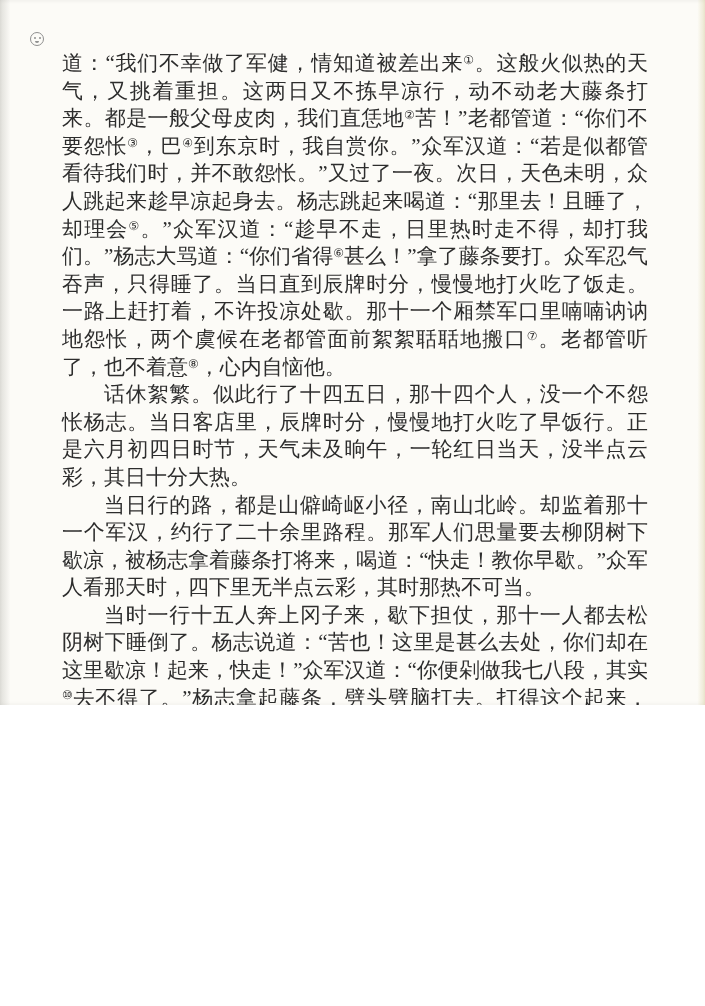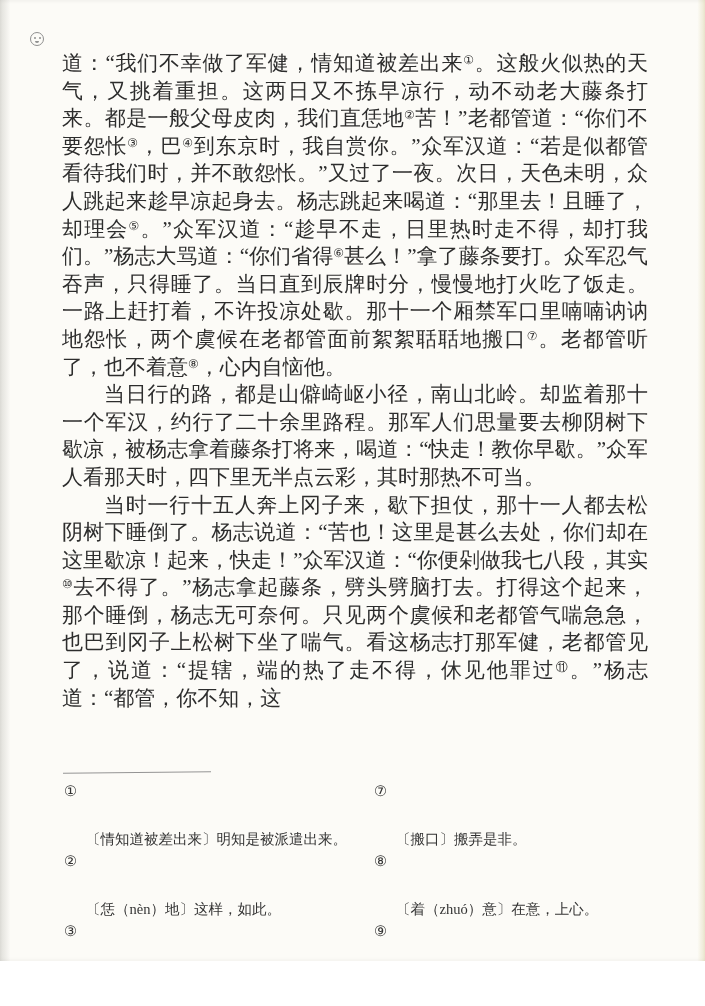--- a/index.html
+++ b/index.html
@@ -3,21 +3,21 @@
 <meta charset="utf-8">
 <style>
   html,body{margin:0;padding:0;}
   body{
     width:705px;height:1006px;
     font-family:"Liberation Serif","DejaVu Serif",serif;
     background:#ffffff;
   }
   .page{
     position:relative;
-    width:705px;height:961px;
+    width:705px;height:705px;
     background:#fcfbf7;
     overflow:hidden;
     box-shadow:inset 0 2px 3px rgba(0,0,0,0.04), inset 0 -2px 3px rgba(0,0,0,0.03);
   }
   
   .edge-left{
     position:absolute;left:0;top:0;width:14px;height:100%;
     background:linear-gradient(90deg, rgba(110,110,100,0.20), rgba(110,110,100,0.0) 75%);
     pointer-events:none;
   }
@@ -85,20 +85,21 @@
   <div class="edge-right"></div>
 
   <div class="smiley">
     <span class="eye l"></span>
     <span class="eye r"></span>
     <span class="mouth"></span>
   </div>
 
   <div class="main-text">
       <p class="">道：“我们不幸做了军健，情知道被差出来<sup class="fnref">①</sup>。这般火似热的天气，又挑着重担。这两日又不拣早凉行，动不动老大藤条打来。都是一般父母皮肉，我们直恁地<sup class="fnref">②</sup>苦！”老都管道：“你们不要怨怅<sup class="fnref">③</sup>，巴<sup class="fnref">④</sup>到东京时，我自赏你。”众军汉道：“若是似都管看待我们时，并不敢怨怅。”又过了一夜。次日，天色未明，众人跳起来趁早凉起身去。杨志跳起来喝道：“那里去！且睡了，却理会<sup class="fnref">⑤</sup>。”众军汉道：“趁早不走，日里热时走不得，却打我们。”杨志大骂道：“你们省得<sup class="fnref">⑥</sup>甚么！”拿了藤条要打。众军忍气吞声，只得睡了。当日直到辰牌时分，慢慢地打火吃了饭走。一路上赶打着，不许投凉处歇。那十一个厢禁军口里喃喃讷讷地怨怅，两个虞候在老都管面前絮絮聒聒地搬口<sup class="fnref">⑦</sup>。老都管听了，也不着意<sup class="fnref">⑧</sup>，心内自恼他。</p>
+      <p class="ind">话休絮繁。似此行了十四五日，那十四个人，没一个不怨怅杨志。当日客店里，辰牌时分，慢慢地打火吃了早饭行。正是六月初四日时节，天气未及晌午，一轮红日当天，没半点云彩，其日十分大热。</p>
       <p class="ind">当日行的路，都是山僻崎岖小径，南山北岭。却监着那十一个军汉，约行了二十余里路程。那军人们思量要去柳阴树下歇凉，被杨志拿着藤条打将来，喝道：“快走！教你早歇。”众军人看那天时，四下里无半点云彩，其时那热不可当。</p>
       <p class="ind">当时一行十五人奔上冈子来，歇下担仗，那十一人都去松阴树下睡倒了。杨志说道：“苦也！这里是甚么去处，你们却在这里歇凉！起来，快走！”众军汉道：“你便剁做我七八段，其实<sup class="fnref">⑩</sup>去不得了。”杨志拿起藤条，劈头劈脑打去。打得这个起来，那个睡倒，杨志无可奈何。只见两个虞候和老都管气喘急急，也巴到冈子上松树下坐了喘气。看这杨志打那军健，老都管见了，说道：“提辖，端的热了走不得，休见他罪过<sup class="fnref">⑪</sup>。”杨志道：“都管，你不知，这</p>
     </div>
 
   <div class="fn-rule"></div>
 
   <div class="footnotes">
     <div class="fn-col left">
         <div class="fn-item">
           <span class="fn-marker">①</span>

